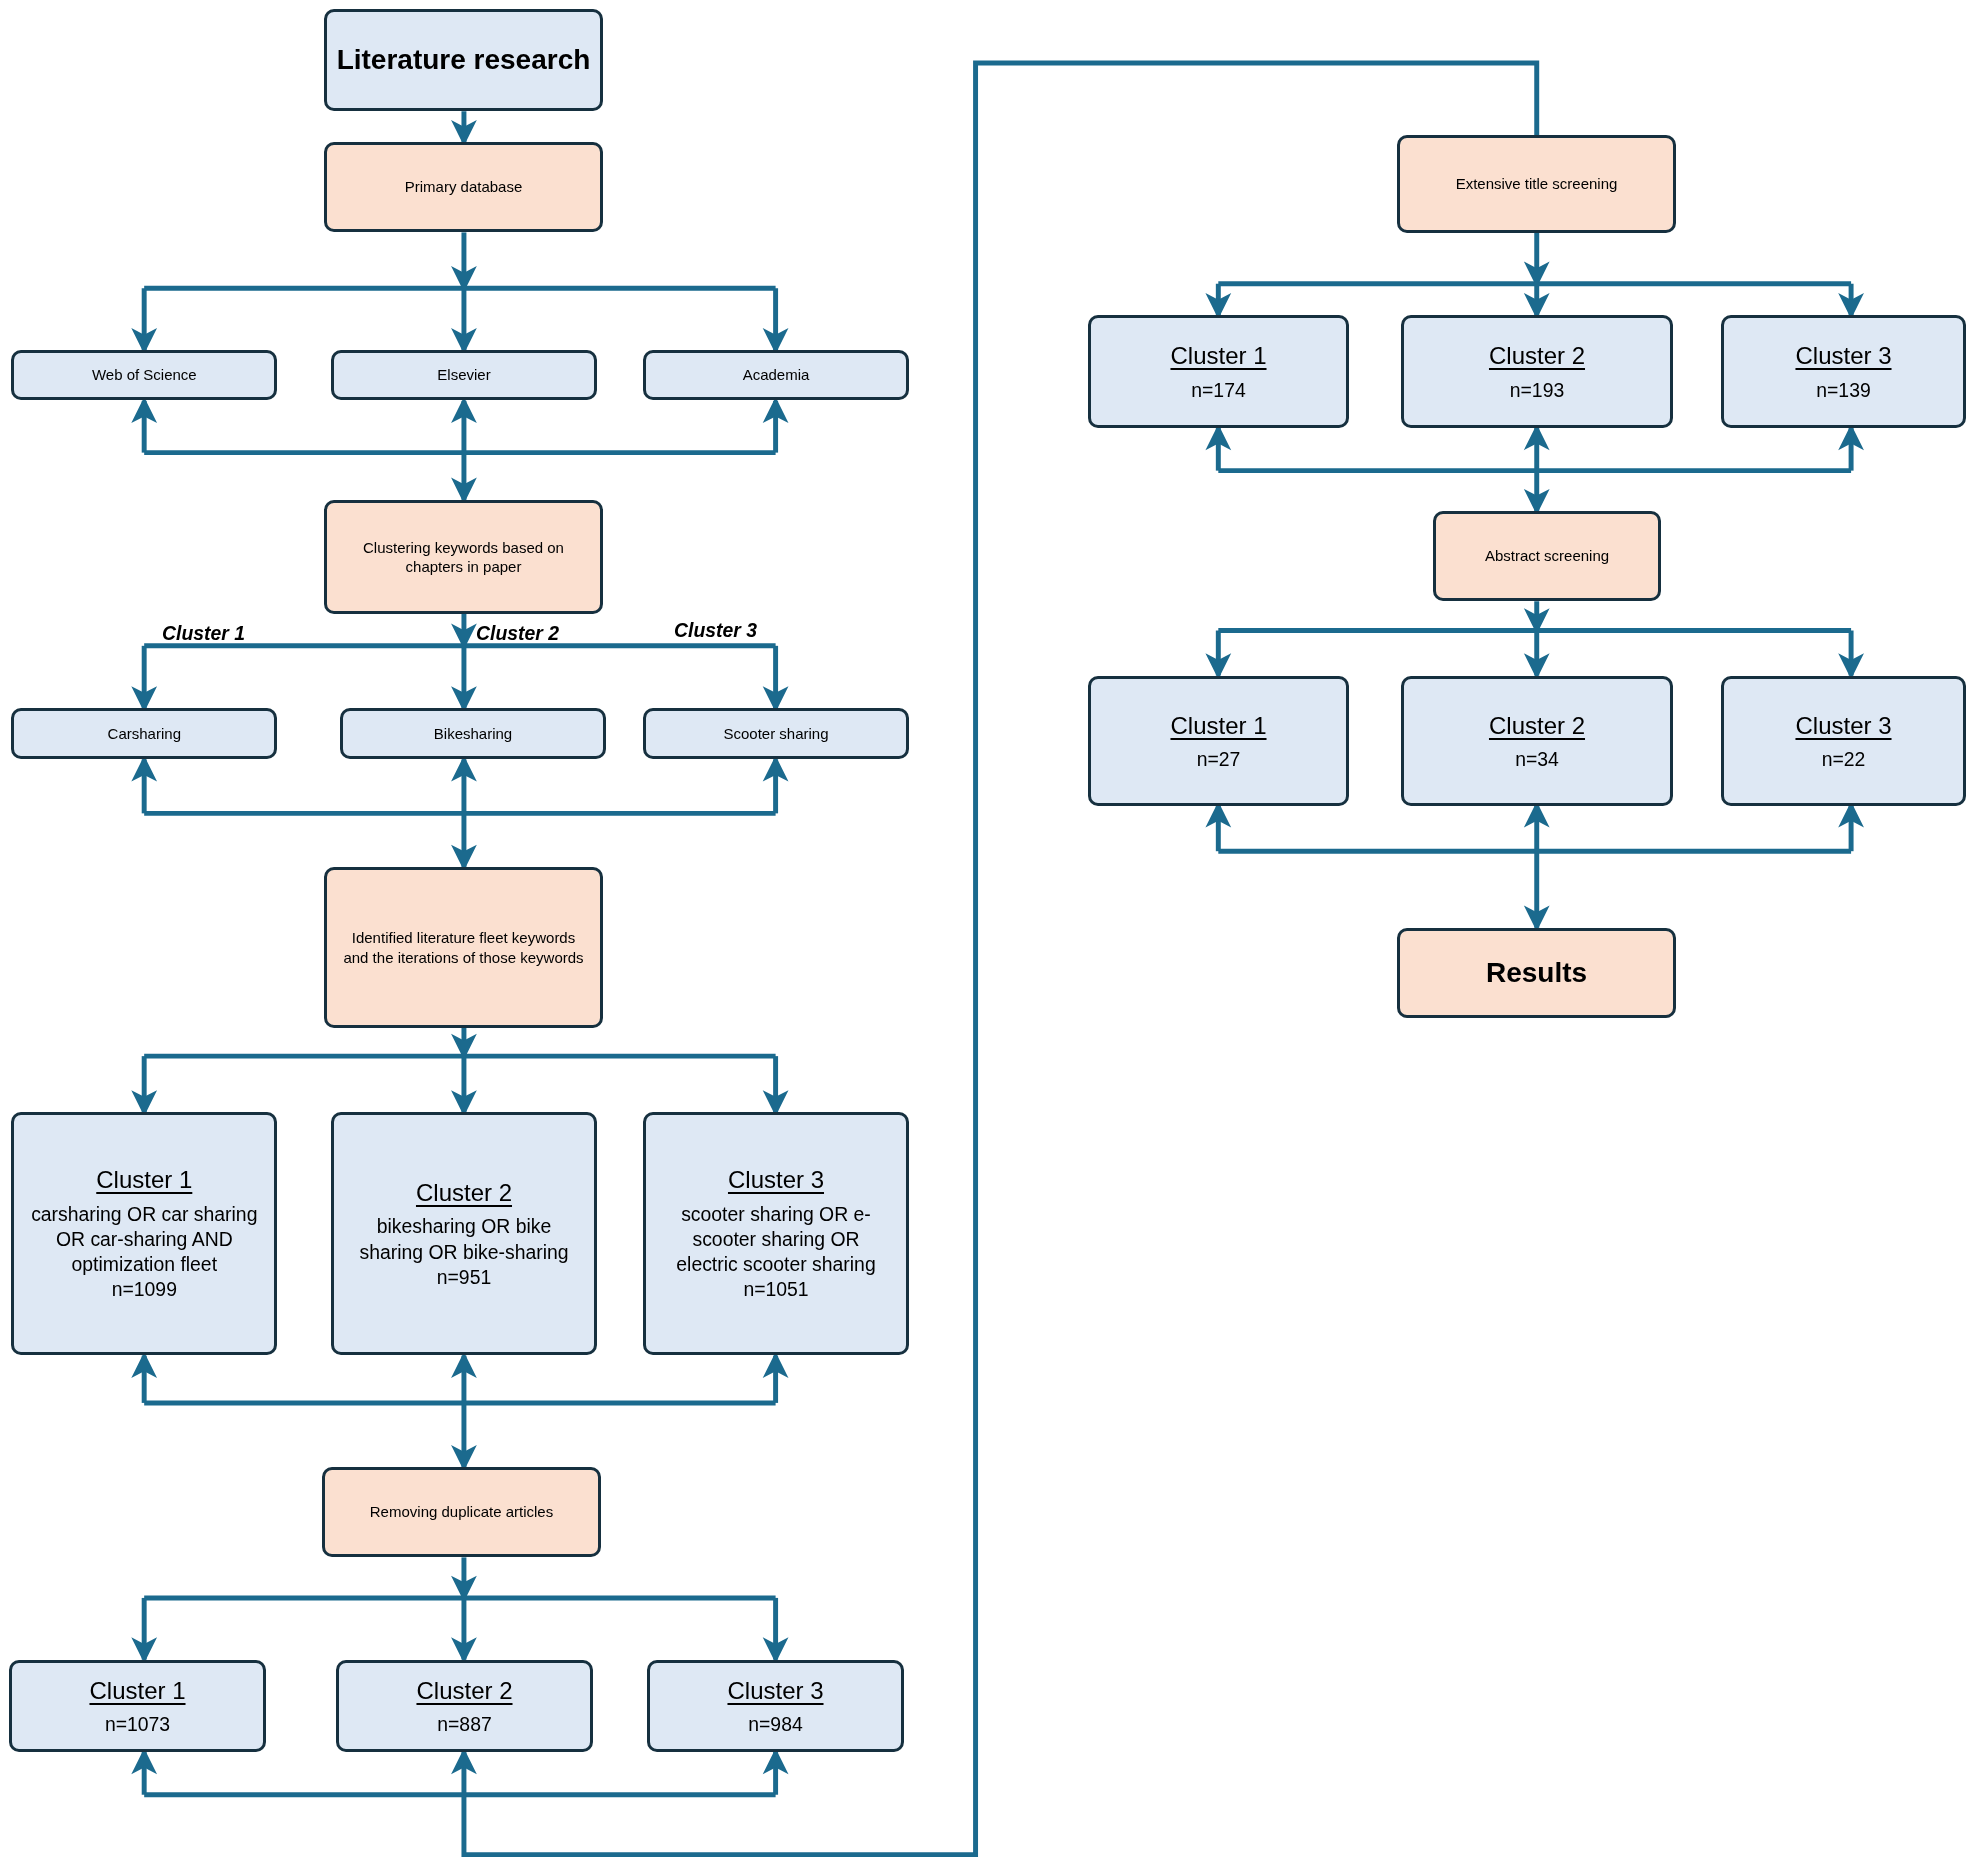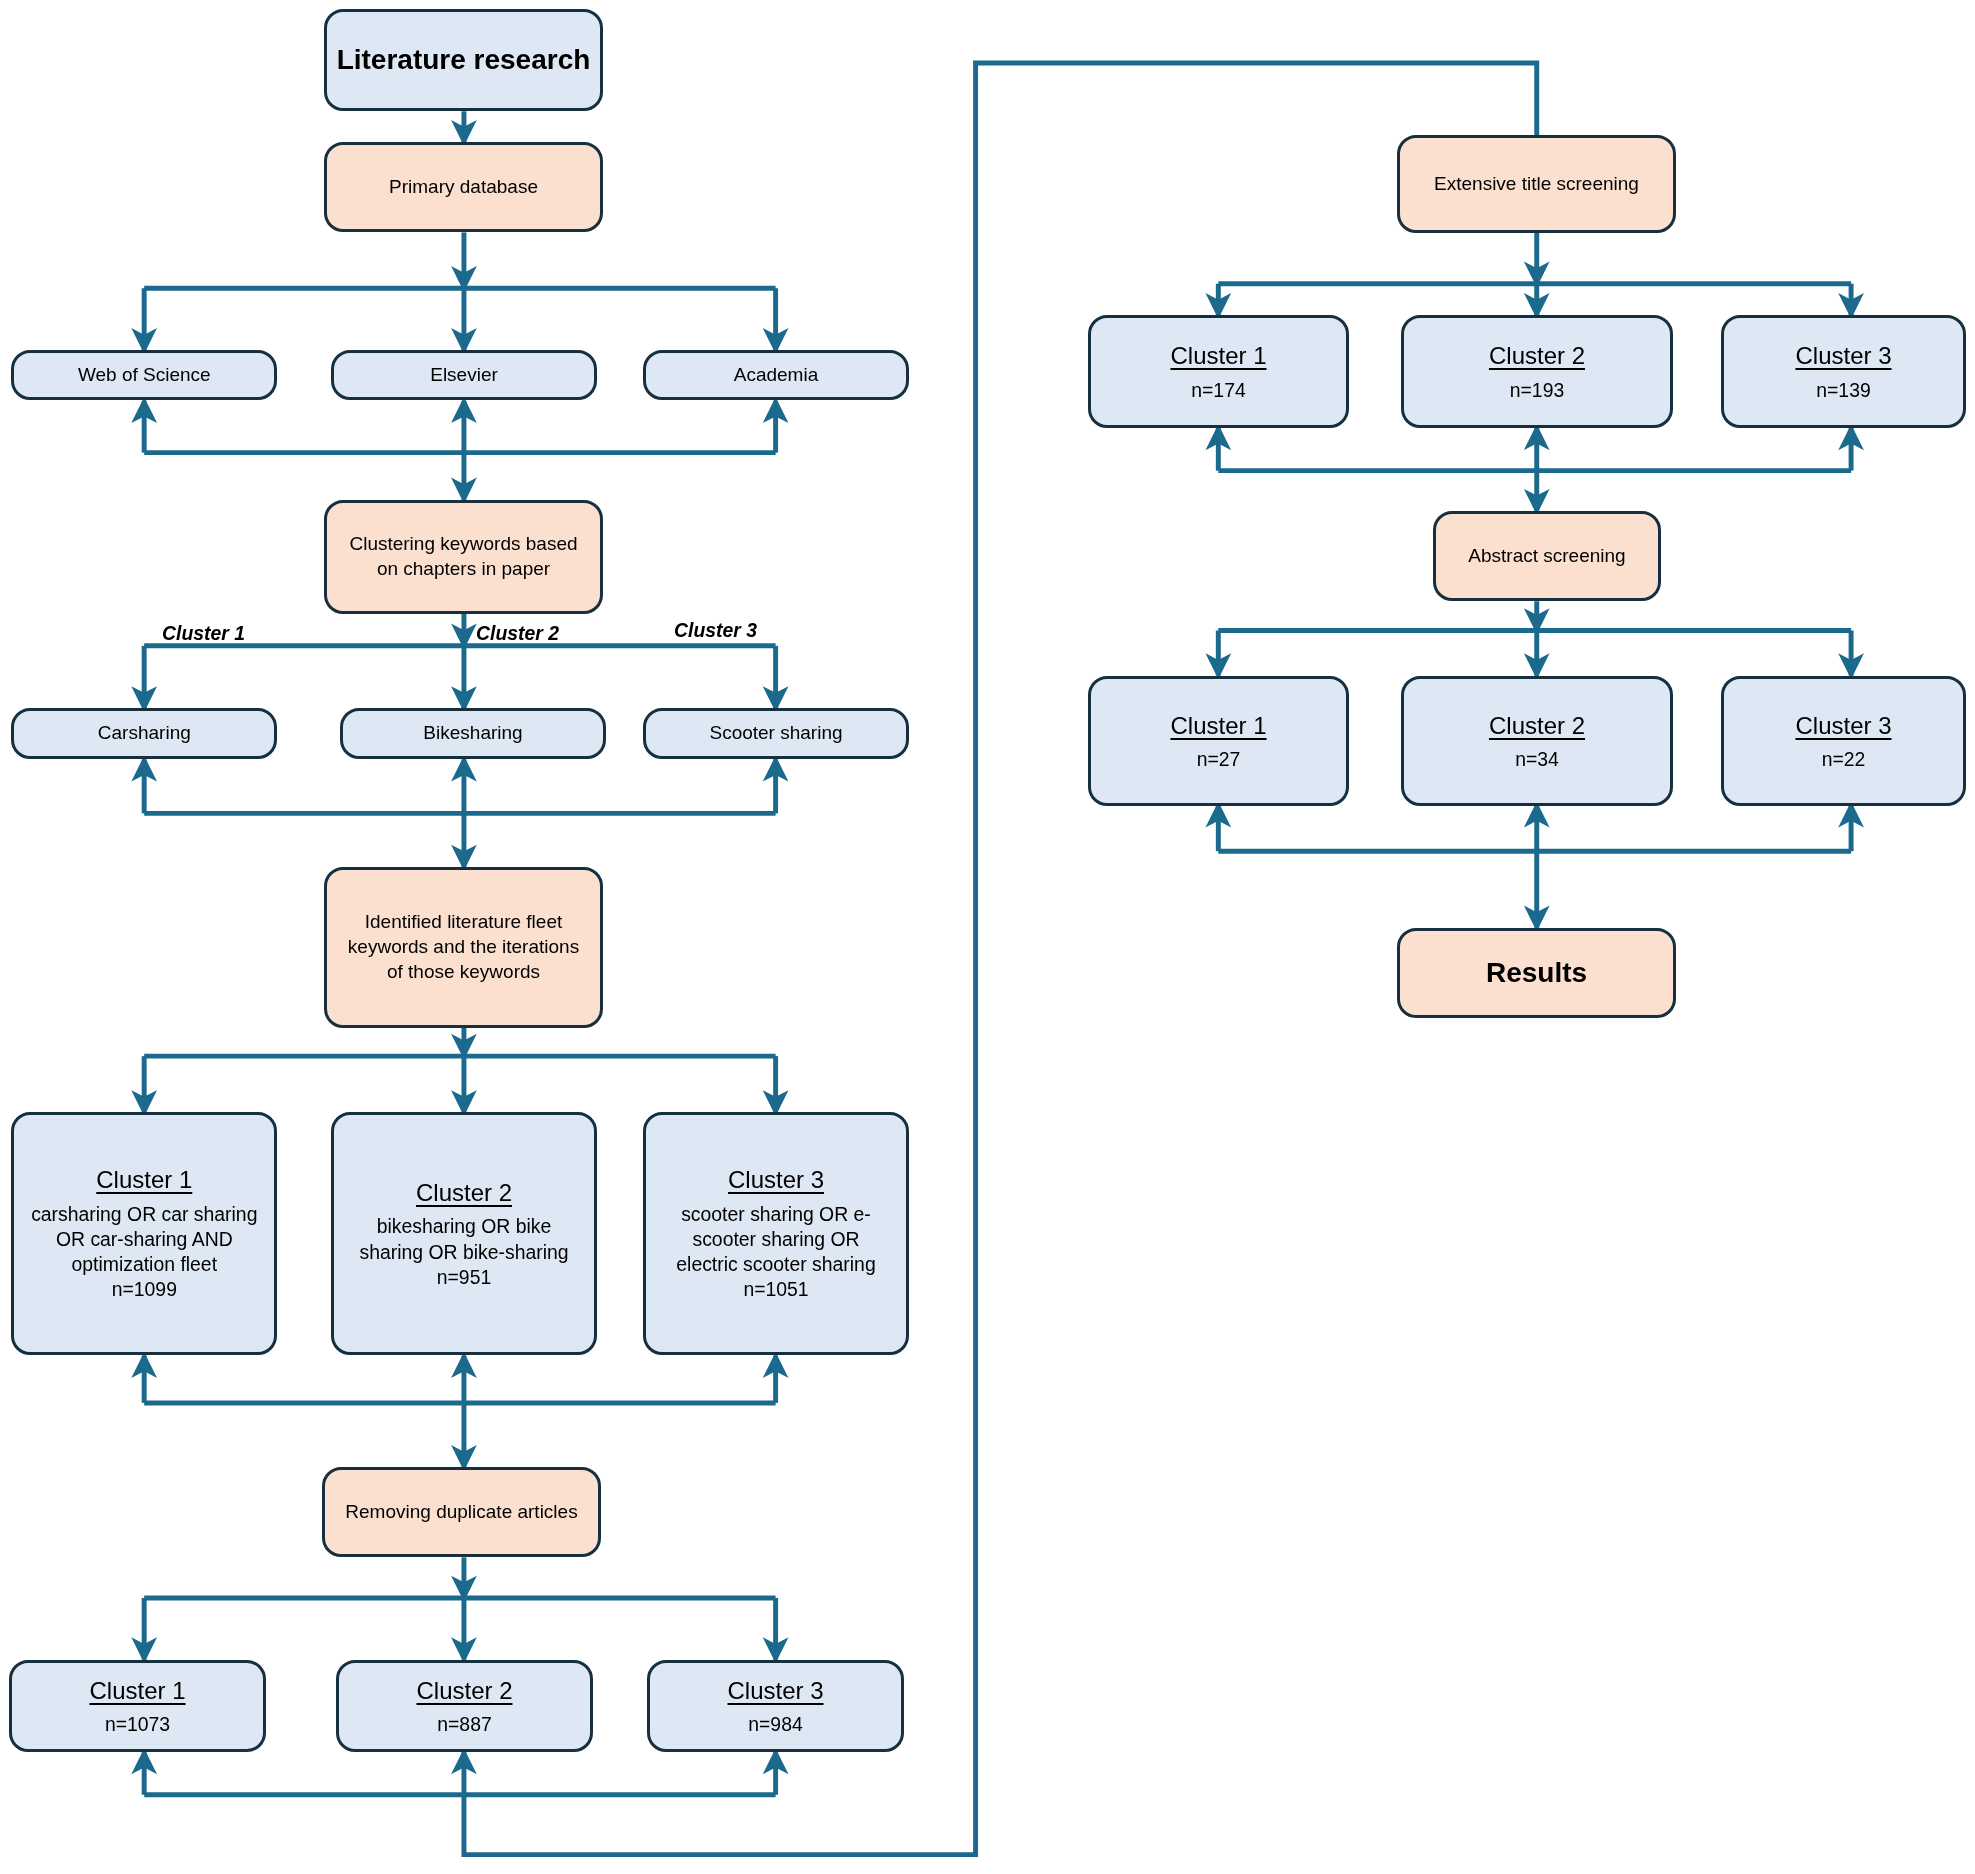--- a/index.html
+++ b/index.html
@@ -1,28 +1,28 @@
 <!DOCTYPE html>
 <html style="font-size:7.2px"><head>
 <meta charset="utf-8">
 <style>
   html,body{margin:0;padding:0;background:#ffffff;}
   body{font-family:"Liberation Sans", sans-serif;}
   #stage{position:relative;width:1975px;height:1874px;background:#ffffff;overflow:hidden;}
   svg#wires{position:absolute;left:0;top:0;width:1975px;height:1874px;}
   .node{position:absolute;box-sizing:border-box;display:flex;flex-direction:column;
         align-items:center;justify-content:center;text-align:center;
-        border:3.2px solid #16303f;border-radius:19px;color:#000;line-height:1.30;}
+        border:3.2px solid #16303f;border-radius:10px;color:#000;line-height:1.30;}
   .blue{background:#dee8f4;}
   .peach{background:#fbe0d0;}
   .node .hdr{font-size:24px;text-decoration:underline;text-underline-offset:4px;
              text-decoration-thickness:2.3px;margin-bottom:6.3px;white-space:nowrap;}
   .node .bdy{font-size:19.4px;}
   .t-big{font-size:28px;font-weight:bold;}
-  .t-med{font-size:19px;}
+  .t-med{font-size:15px;}
   .t-lbl{position:absolute;font-size:19.4px;font-style:italic;font-weight:bold;color:#000;white-space:nowrap;}
 </style>
 </head>
 <body>
 
 <div id="stage">
 
   <svg id="wires" viewBox="0 0 4385 4161" xmlns="http://www.w3.org/2000/svg">
     <defs>
       <marker id="ah" viewBox="0 0 12 12" refX="9.5" refY="6" markerWidth="6" markerHeight="6" orient="auto-start-reverse">

